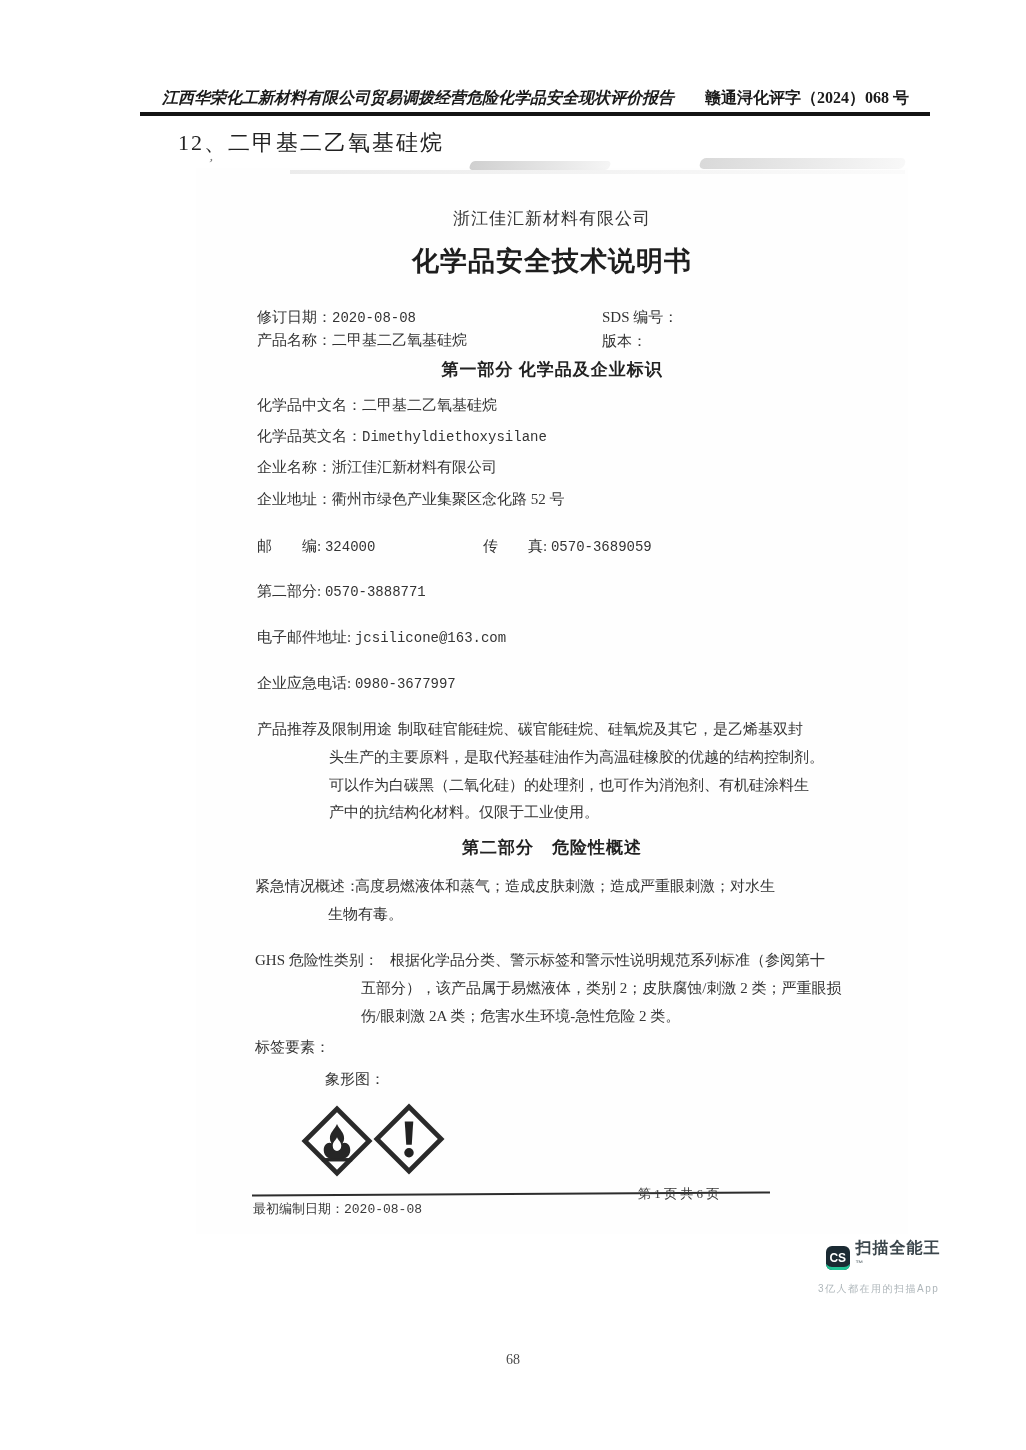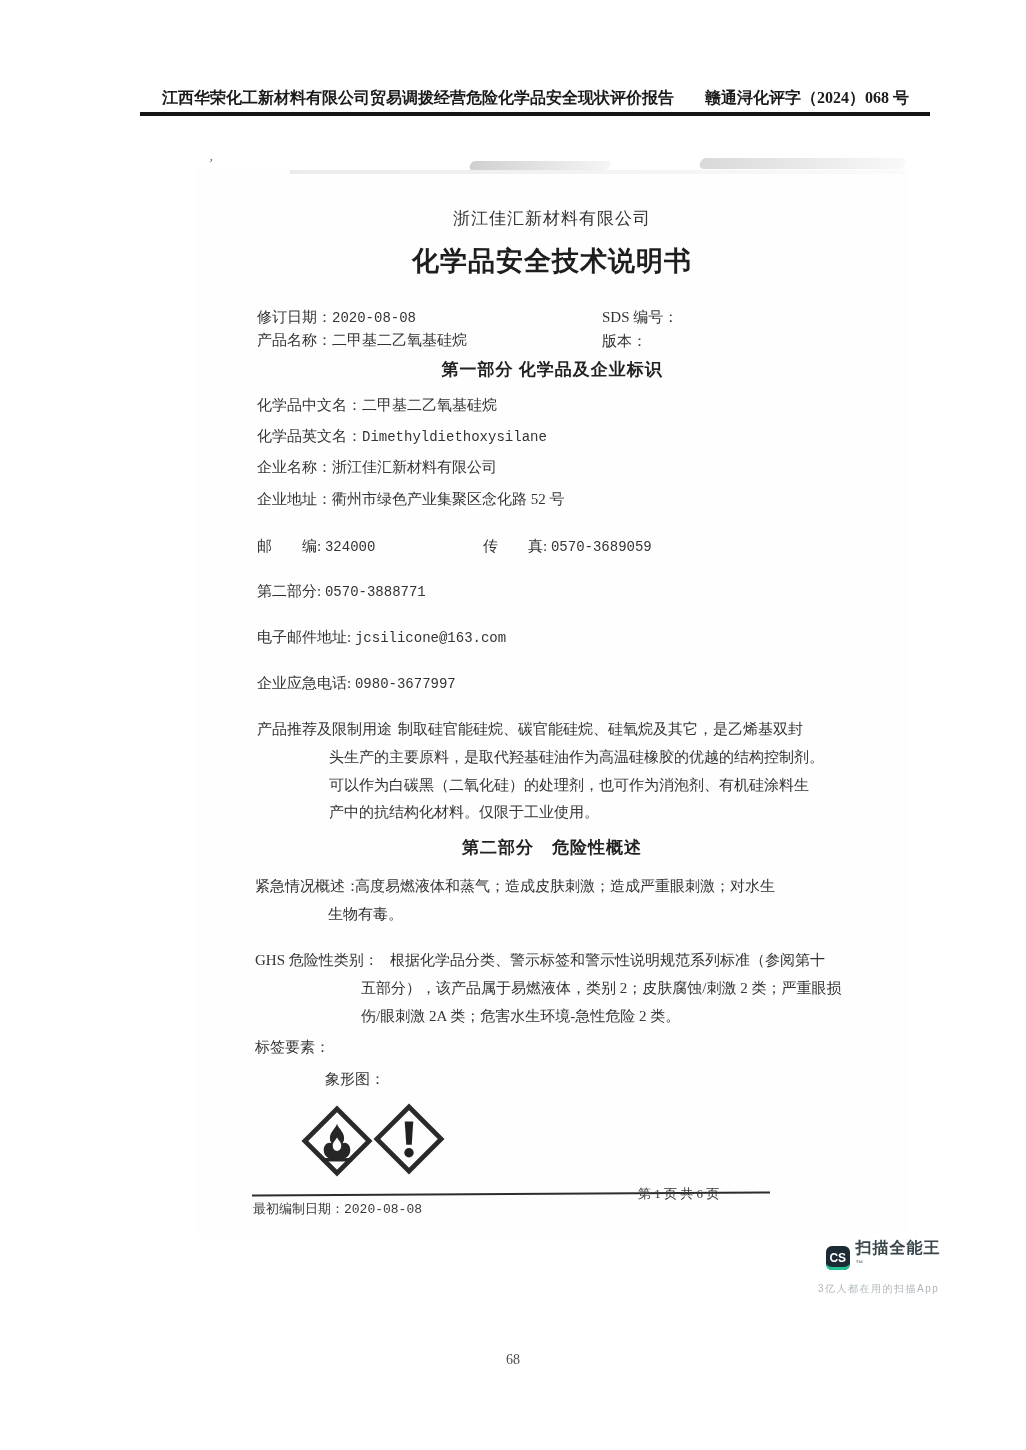--- a/index.html
+++ b/index.html
@@ -38,24 +38,25 @@
   .cs-name{font-size:16px;font-weight:600;color:#3a454b;letter-spacing:1px;}
   .cs-tm{font-size:8px;color:#7d878c;vertical-align:top;}
   .cs-tagline{margin-top:5px;font-size:10px;color:#aeb6ba;letter-spacing:1.5px;}
   .page-num{position:absolute;left:0;top:1352px;width:1026px;text-align:center;font-size:14px;color:#4a4a4a;}
 </style>
 </head>
 <body>
 
 <div class="page">
 
-  <div class="abs hdr" style="left:162px;top:88px;">江西华荣化工新材料有限公司贸易调拨经营危险化学品安全现状评价报告</div>
+  <div class="abs hdr" style="left:162px;top:88px;font-style:italic;">江西华荣化工新材料有限公司贸易调拨经营危险化学品安全现状评价报告</div>
   <div class="abs hdr" style="left:705px;top:88px;">赣通浔化评字（2024）068 号</div>
   <div class="hdr-rule"></div>
 
+  <div class="sec-title">12、二甲基二乙氧基硅烷</div>
   <div class="stray-mark">’</div>
 
   <div class="scan-doc"></div>
   <div class="scan-edge-a"></div>
   <div class="scan-edge-b"></div>
   <div class="scan-edge-c"></div>
 
   <div class="doc-company">浙江佳汇新材料有限公司</div>
   <div class="doc-title">化学品安全技术说明书</div>
 

